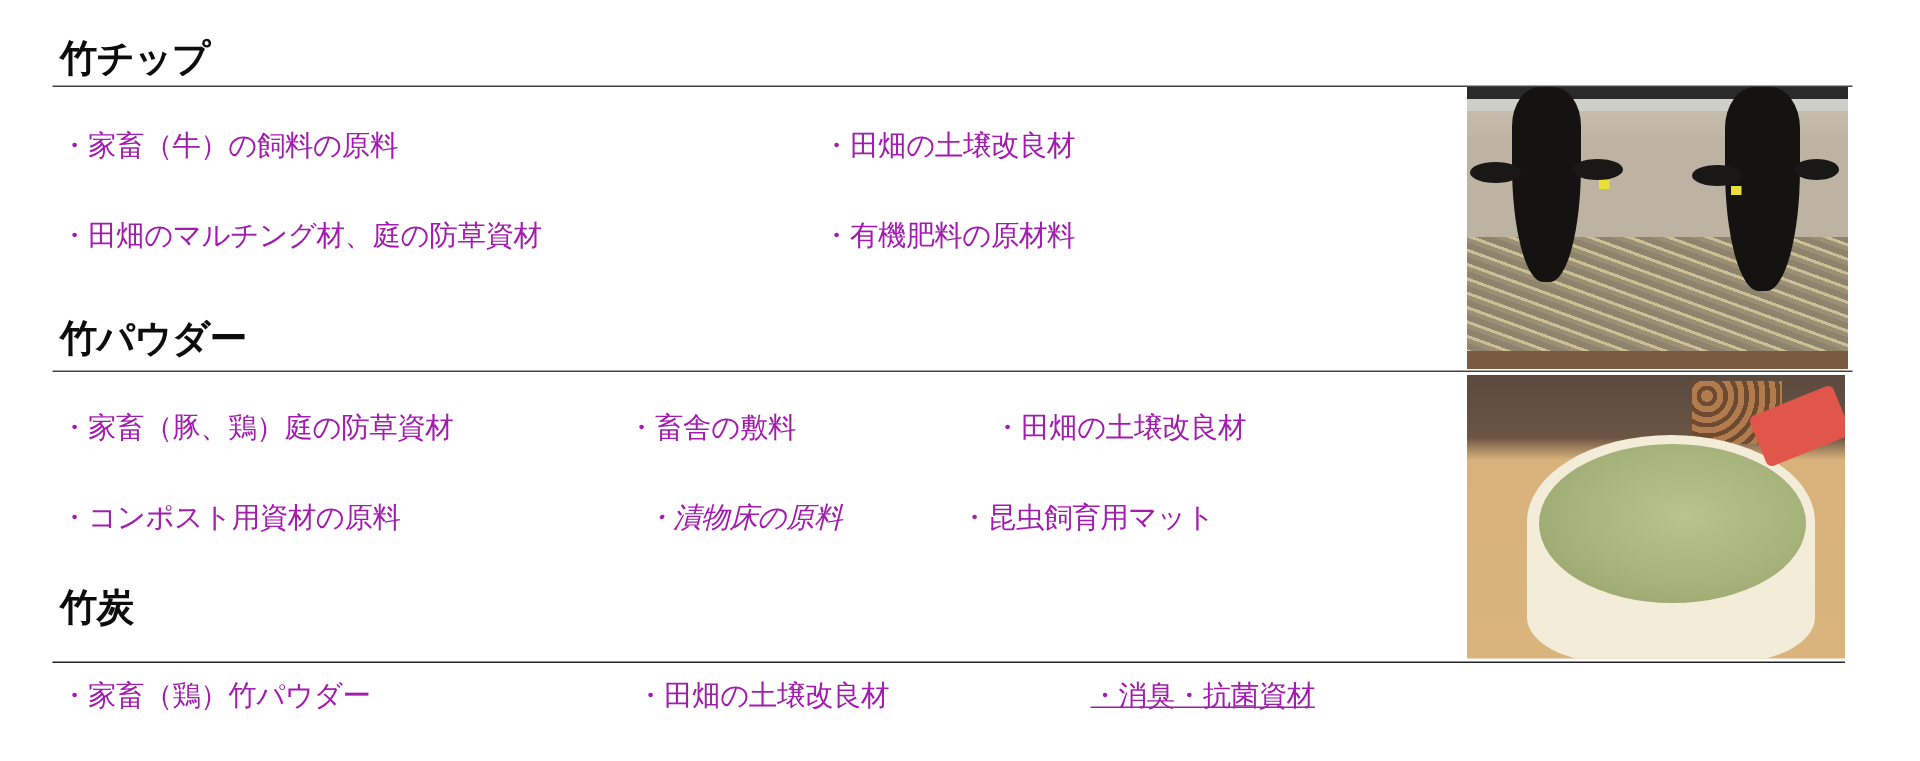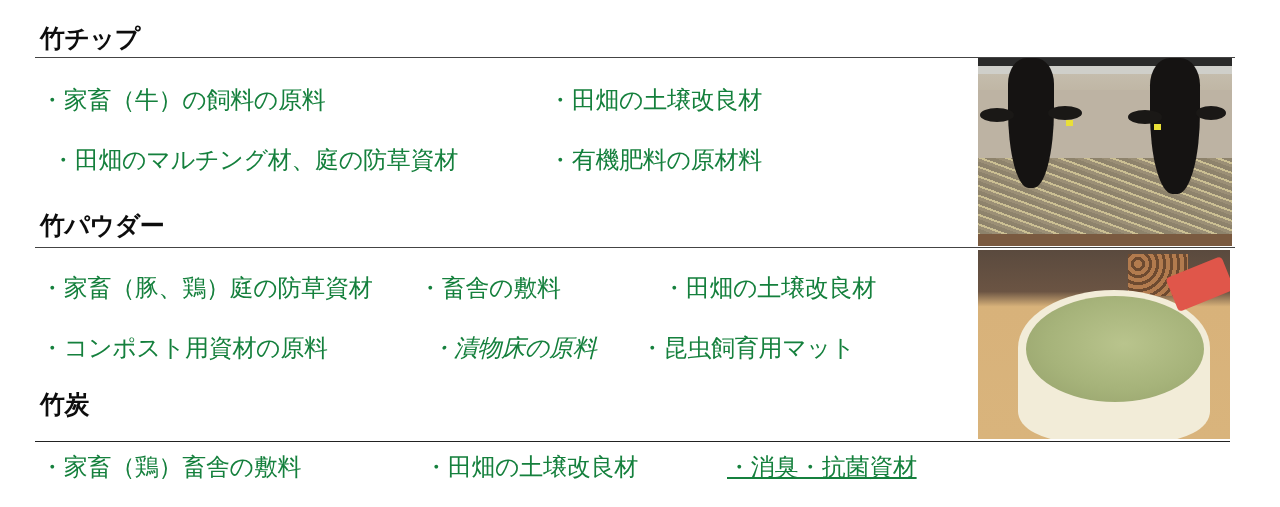--- a/index.html
+++ b/index.html
@@ -1,21 +1,21 @@
 <!DOCTYPE html>
 <html><head>
 <meta charset="utf-8">
 <style>
   html, body { margin:0; padding:0; background:#ffffff; }
   body { width:1280px; height:507px; position:relative; overflow:hidden;
          font-family:"DejaVu Sans","Liberation Sans",sans-serif; color:#111; }
   .heading { position:absolute; left:40px; font-size:25px; font-weight:bold; letter-spacing:-0.5px; color:#0d0d0d;text-align:right; }
   .rule { position:absolute; height:1px; background:#444; }
   .rule.dark { background:#222; }
-  .item { position:absolute; font-size:24px; white-space:nowrap; letter-spacing:-0.3px; color:#15803d; }
+  .item { position:absolute; font-size:19px; white-space:nowrap; letter-spacing:-0.3px; color:#a21caf; }
   .photo { position:absolute; overflow:hidden; }
   .cows { left:978px; top:58px; width:254px; height:188px;
           background:linear-gradient(180deg,#c9c2b4 0%,#b9ae9a 30%,#a3977f 55%,#8b7f68 80%,#6e5a45 100%); }
   .cows .rail { position:absolute; left:0; right:0; top:8px; height:8px; background:#cfcfca; }
   .cows .rail2 { position:absolute; left:0; right:0; top:0; height:8px; background:#2a2a2a; }
   .cows .trough { position:absolute; left:0; right:0; top:32px; height:68px; background:#bdb3a3; }
   .cows .floor { position:absolute; left:0; right:0; top:100px; height:80px;
                  background:repeating-linear-gradient(20deg,#9b8f76 0 3px,#cbbf93 3px 5px,#8e836c 5px 9px); }
   .cows .board { position:absolute; left:0; right:0; bottom:0; height:12px; background:#7a5a40; }
   .cow { position:absolute; background:#151312; border-radius:40% 40% 45% 45% / 20% 20% 60% 60%; }
@@ -35,21 +35,21 @@
            transform:rotate(-22deg); border-radius:4px; }
 </style>
 </head>
 <body>
 
 <div class="heading" style="top:22px;">竹チップ</div>
 <div class="rule" style="left:35px; top:57px; width:1200px;"></div>
 
 <div class="item" style="left:40px; top:84px;">・家畜（牛）の飼料の原料</div>
 <div class="item" style="left:548px; top:84px;">・田畑の土壌改良材</div>
-<div class="item" style="left:51px; top:144px;">・田畑のマルチング材、庭の防草資材</div>
+<div class="item" style="left:40px; top:144px;">・田畑のマルチング材、庭の防草資材</div>
 <div class="item" style="left:548px; top:144px;font-family:Liberation Mono, monospace;">・有機肥料の原材料</div>
 
 <div class="photo cows">
   <div class="rail2"></div>
   <div class="rail"></div>
   <div class="trough"></div>
   <div class="floor"></div>
   <div class="board"></div>
   <div class="cow a"></div>
   <div class="ear" style="left:2px; top:50px;"></div>
@@ -75,15 +75,15 @@
   <div class="wood"></div>
   <div class="bucket">
       <div class="top"></div>
     </div>
   <div class="scoop"></div>
 </div>
 
 <div class="heading" style="top:388px;">竹炭</div>
 <div class="rule dark" style="left:35px; top:441px; width:1195px;"></div>
 
-<div class="item" style="left:40px; top:451px;">・家畜（鶏）畜舎の敷料</div>
+<div class="item" style="left:40px; top:451px;">・家畜（鶏）竹パウダー</div>
 <div class="item" style="left:424px; top:451px;">・田畑の土壌改良材</div>
 <div class="item" style="left:727px; top:451px;text-decoration:underline;">・消臭・抗菌資材</div>
 
 </body></html>

